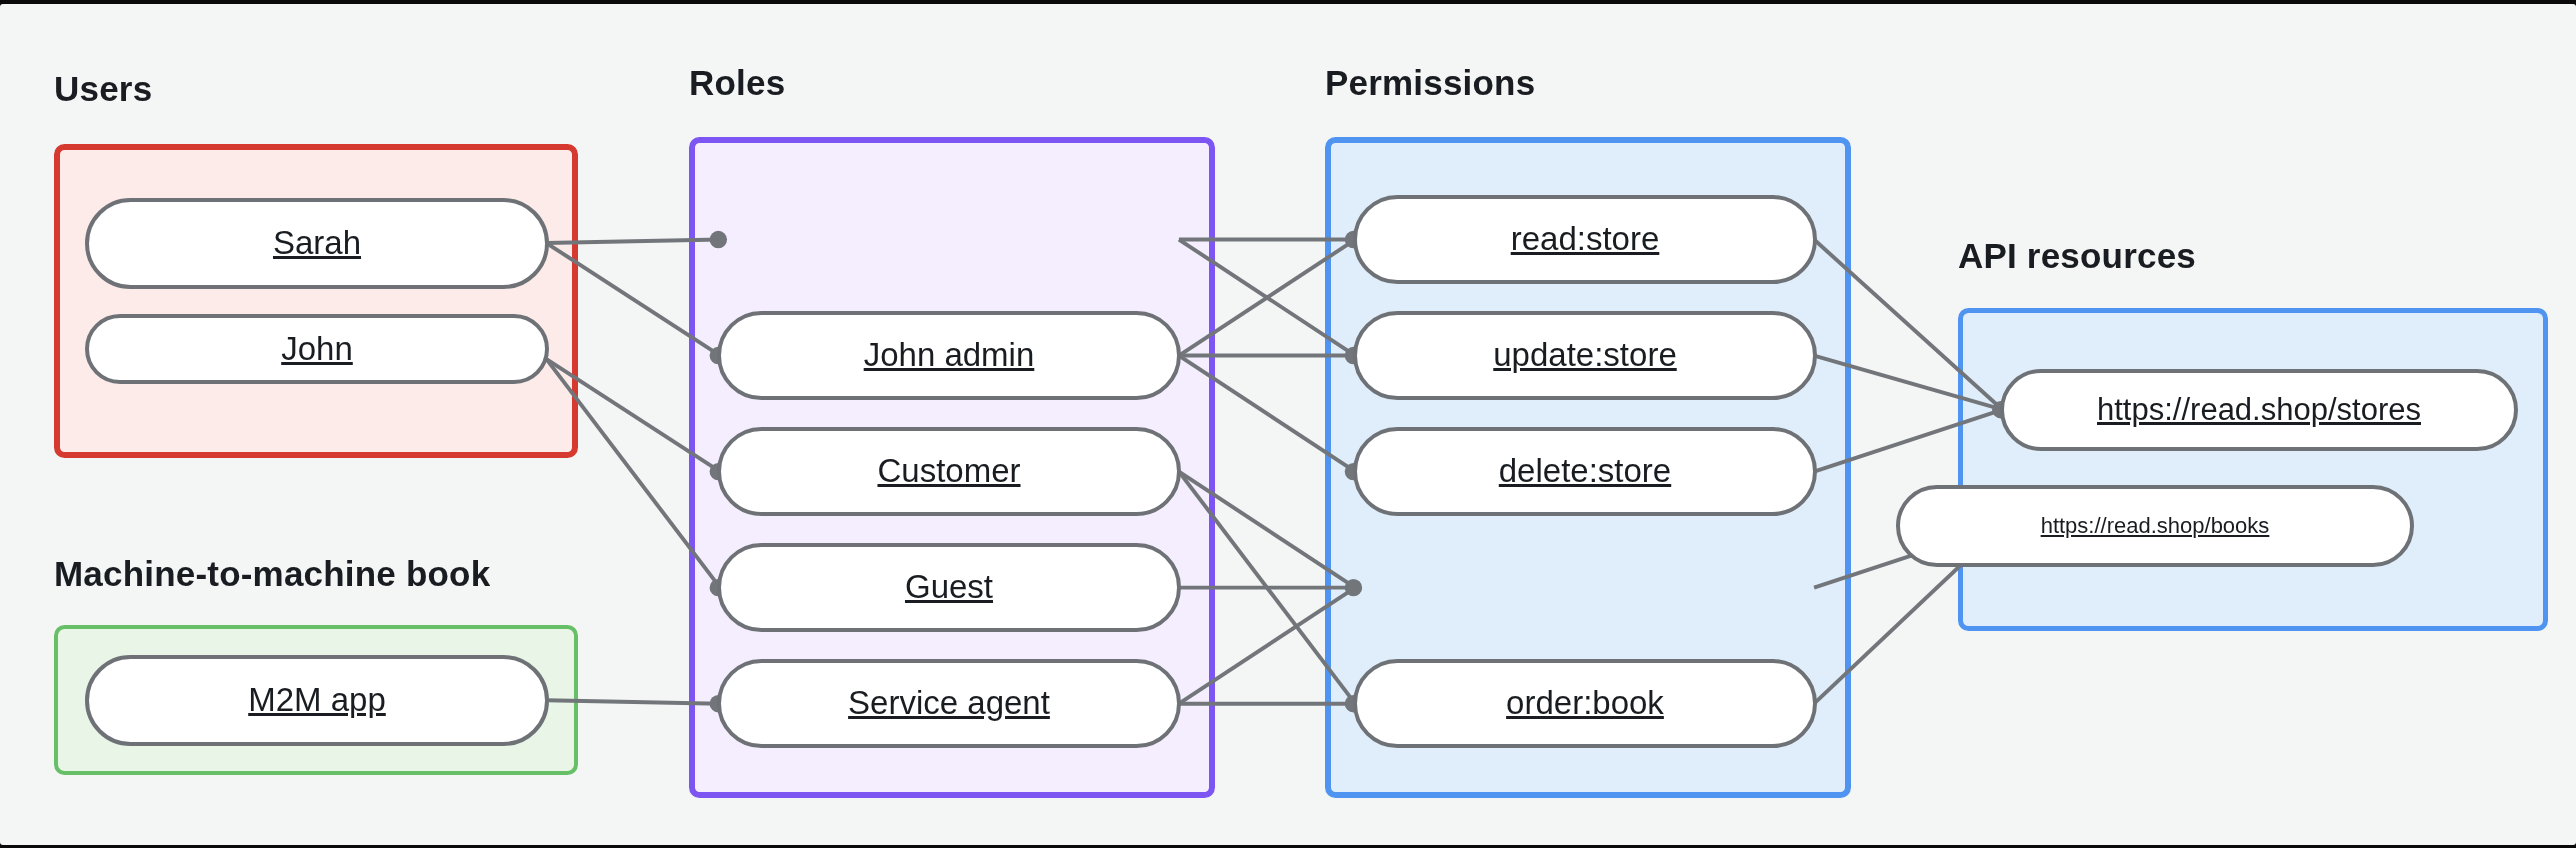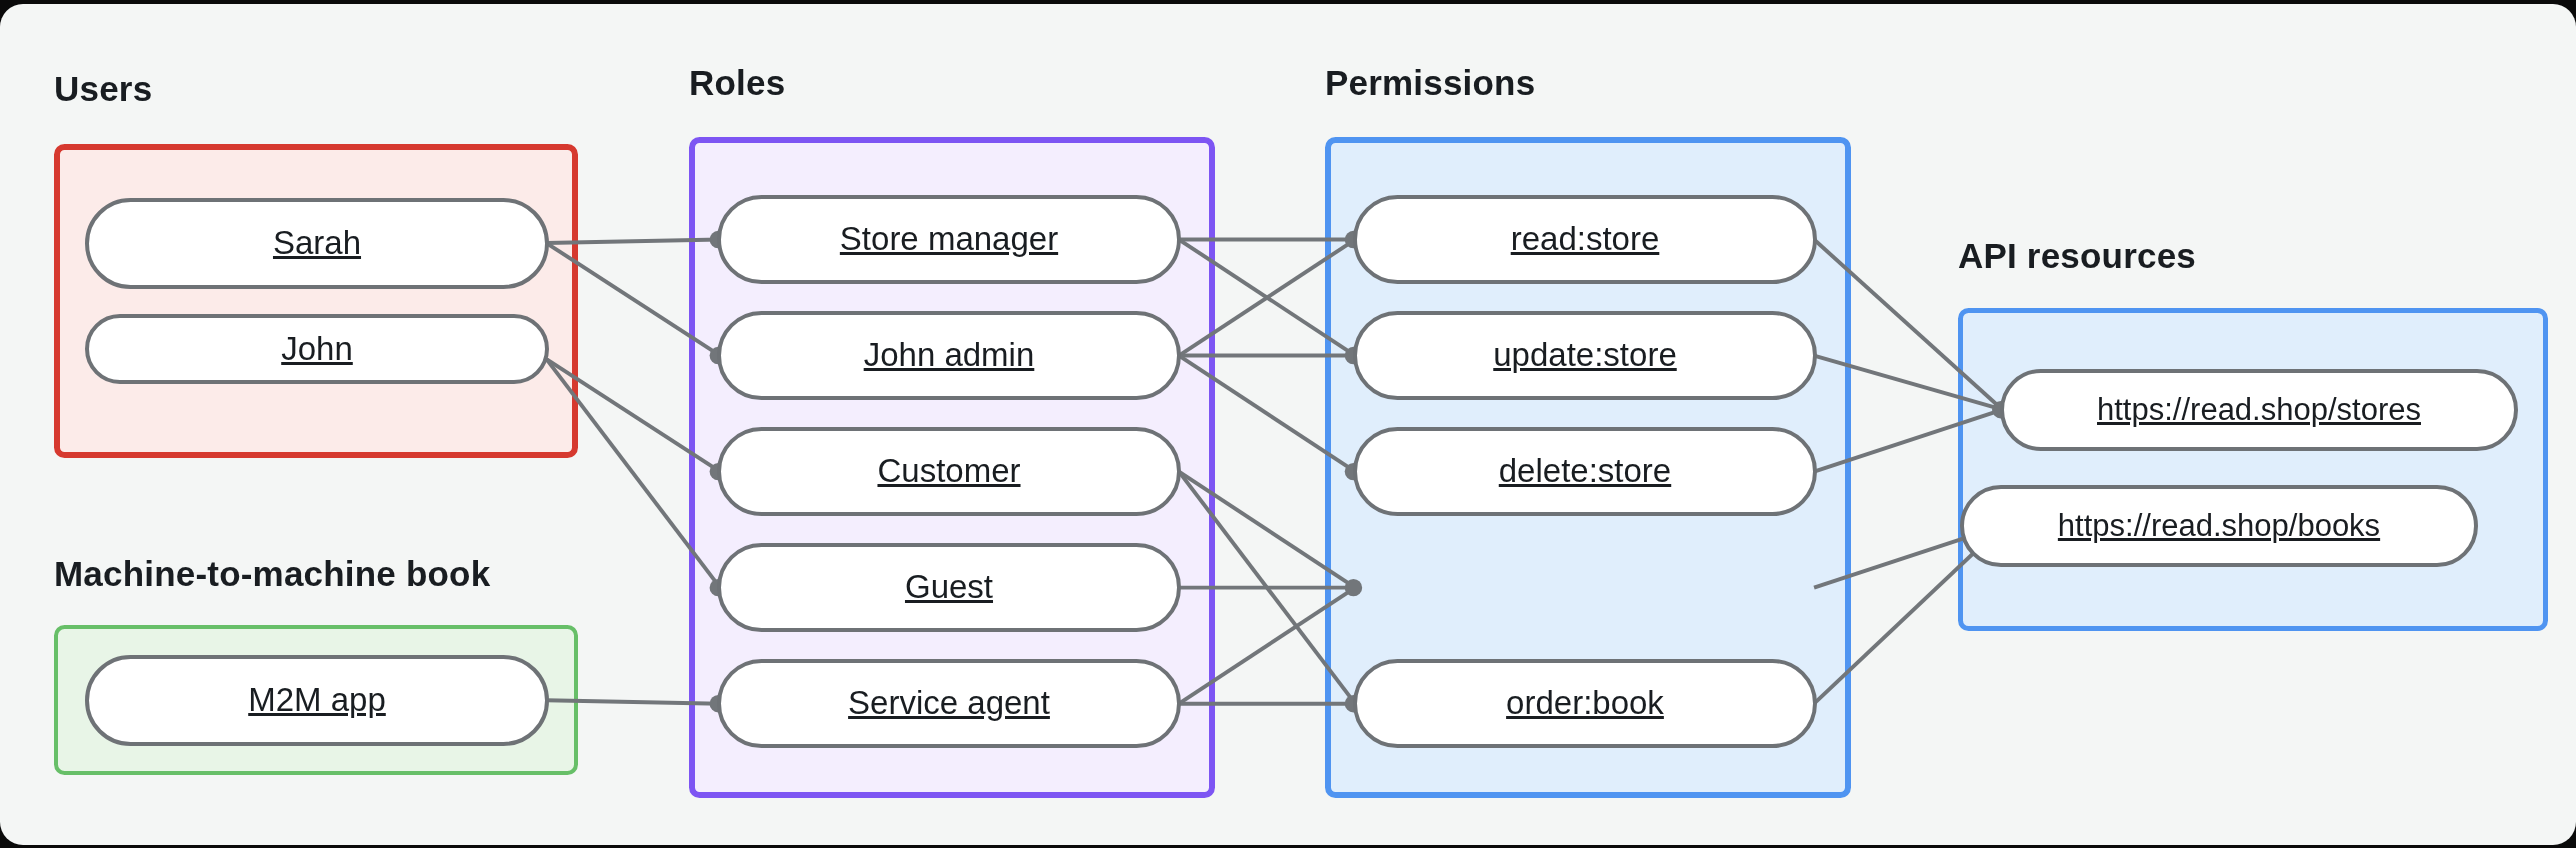--- a/index.html
+++ b/index.html
@@ -11,21 +11,21 @@
     overflow: hidden;
     font-family: "Liberation Sans", "DejaVu Sans", sans-serif;
   }
   .canvas {
     position: absolute;
     left: 0;
     top: 3.5px;
     width: 2576px;
     height: 841px;
     background: var(--background, #f4f6f5);
-    border-radius: 23px;
+    border-radius: 3px;
     overflow: hidden;
   }
   .section-label {
     position: absolute;
     z-index: 4;
     font-size: 35px;
     font-weight: 600;
     color: var(--text, #191d21);
     letter-spacing: 0.2px;
     white-space: nowrap;
@@ -111,32 +111,31 @@
   <div class="group group-users" style="left:54px; top:140px; width:524px; height:314px;"></div>
   <div class="pill" style="left:85px; top:194px; width:464px; height:91px;">Sarah</div>
   <div class="pill" style="left:85px; top:310px; width:464px; height:70px;">John</div>
 
   <div class="section-label" style="left:54px; top:550px;">Machine-to-machine book</div>
   <div class="group group-m2m" style="left:54px; top:621px; width:524px; height:150px;"></div>
   <div class="pill" style="left:85px; top:651px; width:464px; height:91px;">M2M app</div>
 
   <div class="section-label" style="left:689px; top:59px;">Roles</div>
   <div class="group group-roles" style="left:689px; top:133px; width:526px; height:661px;"></div>
-  <div class="pill" style="left:717px; top:191px; width:464px; height:89px;">Store manager</div>
   <div class="pill" style="left:717px; top:307px; width:464px; height:89px;">John admin</div>
   <div class="pill" style="left:717px; top:423px; width:464px; height:89px;">Customer</div>
   <div class="pill" style="left:717px; top:539px; width:464px; height:89px;">Guest</div>
   <div class="pill" style="left:717px; top:655px; width:464px; height:89px;">Service agent</div>
 
   <div class="section-label" style="left:1325px; top:59px;">Permissions</div>
   <div class="group group-permissions" style="left:1325px; top:133px; width:526px; height:661px;"></div>
   <div class="pill" style="left:1353px; top:307px; width:464px; height:89px;">update:store</div>
   <div class="pill" style="left:1353px; top:191px; width:464px; height:89px;">read:store</div>
   <div class="pill" style="left:1353px; top:423px; width:464px; height:89px;">delete:store</div>
   <div class="pill" style="left:1353px; top:655px; width:464px; height:89px;">order:book</div>
 
   <div class="section-label" style="left:1958px; top:232px;">API resources</div>
   <div class="group group-api" style="left:1958px; top:304px; width:590px; height:323px;"></div>
   <div class="pill" style="left:2000px; top:365px; width:518px; height:82px; font-size:31px;">https://read.shop/stores</div>
-  <div class="pill" style="left:1960px; top:481px; width:518px; height:82px; font-size:31px;">https://read.shop/books</div>
+  <div class="pill" style="left:1896px; top:481px; width:518px; height:82px; font-size:22px;">https://read.shop/books</div>
 
 </div>
 
 
 </body></html>

